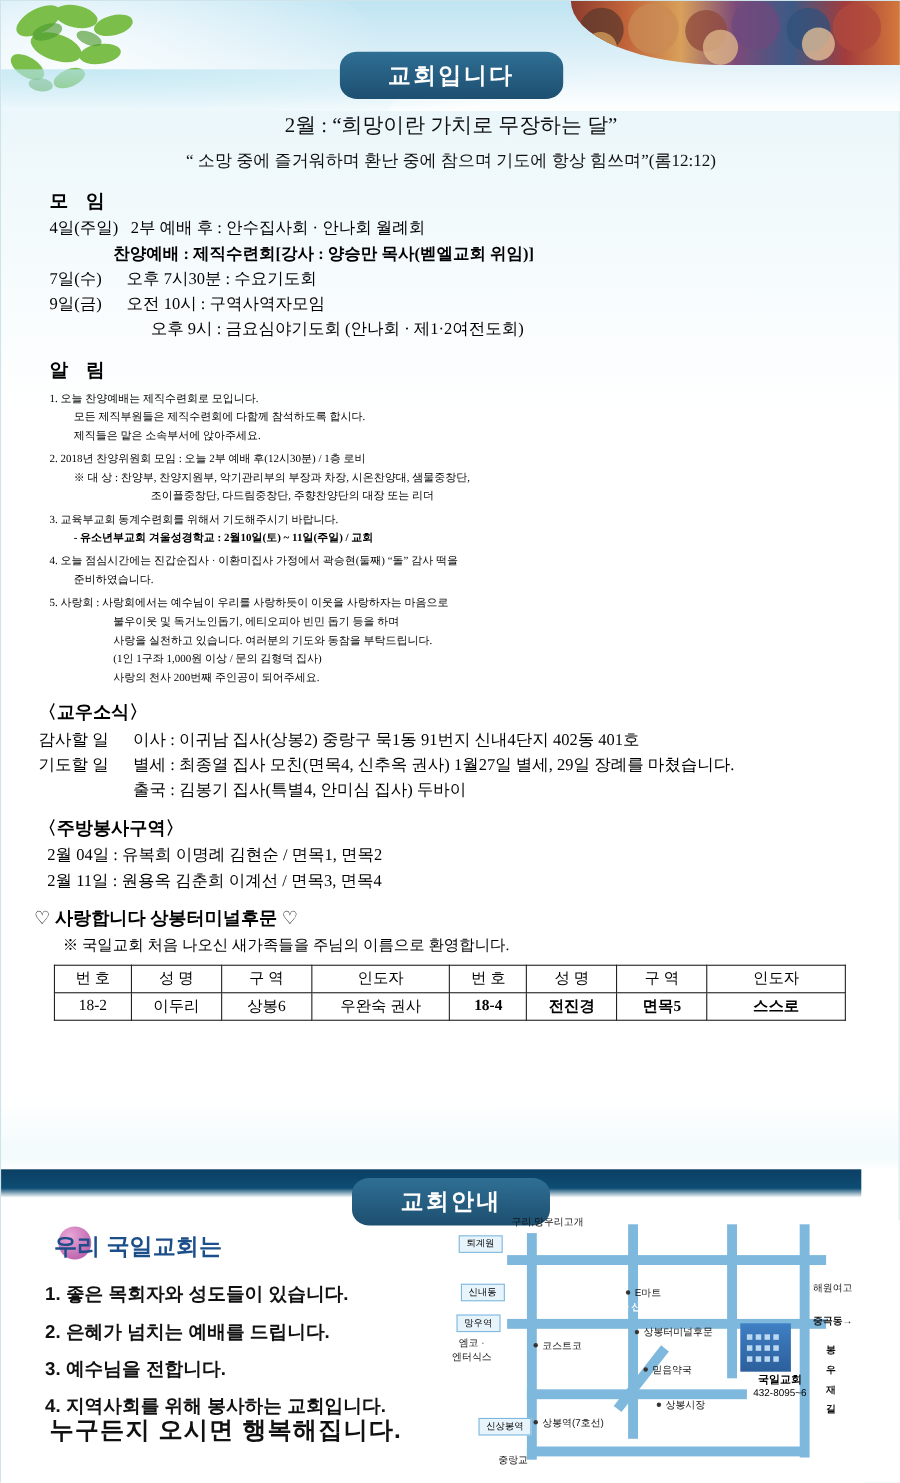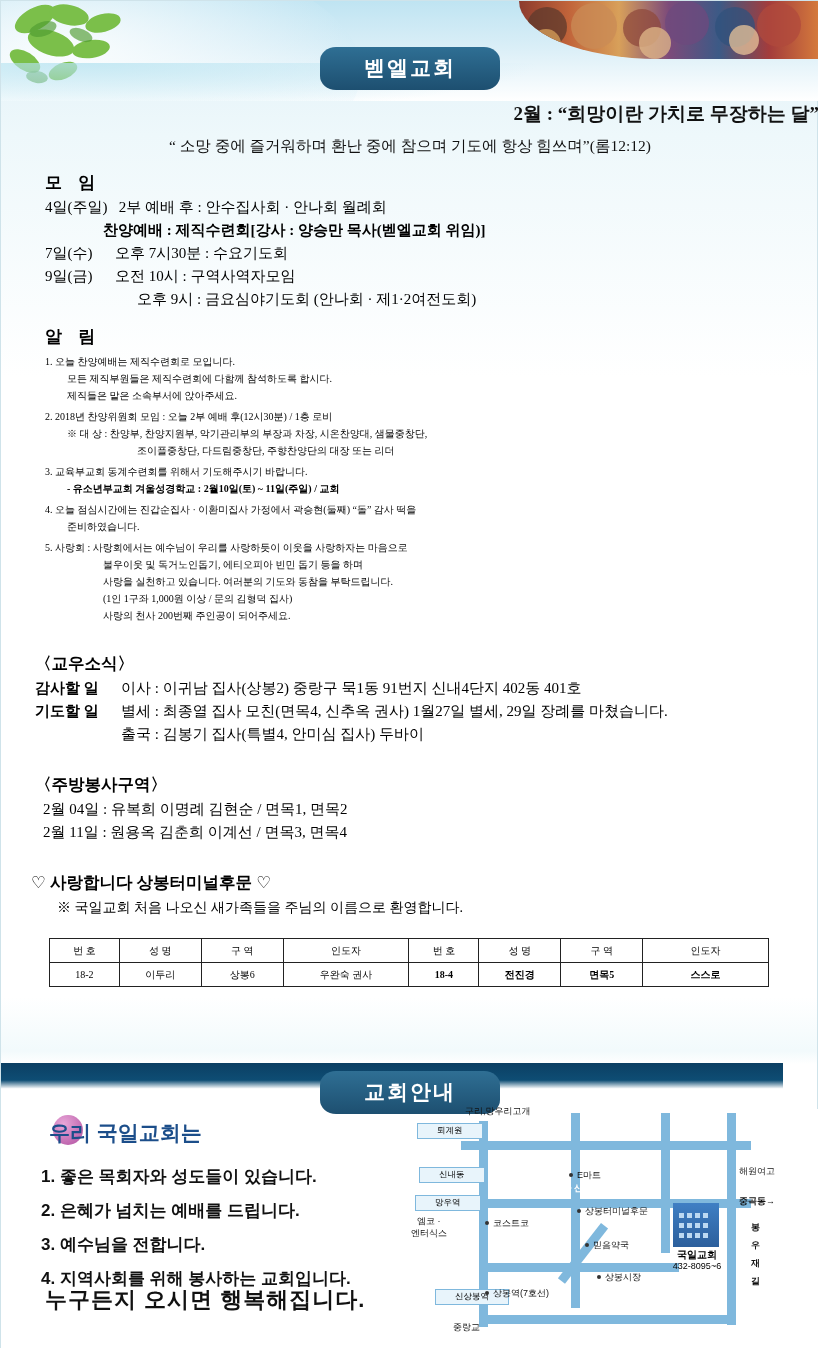--- a/index.html
+++ b/index.html
@@ -56,40 +56,40 @@
   .ribbon::before, .ribbon::after {
     content:""; position:absolute; top:9px; width:70px; height:22px;
     background: linear-gradient(180deg,#8fd3ea,#5fb4d6);
     z-index:-1;
   }
   .ribbon::before { left:-56px; clip-path: polygon(0 0, 100% 0, 100% 100%, 0 100%, 16px 50%); }
   .ribbon::after { right:-56px; clip-path: polygon(0 0, 100% 0, calc(100% - 16px) 50%, 100% 100%, 0 100%); }
 
   
   .content { position:absolute; left:0; top:92px; width:818px; }
-  .title1 { text-align:right; font-size:19px; font-weight:bold; color:#111; margin-top:8px; }
+  .title1 { text-align:center; font-size:19px; font-weight:normal; color:#111; margin-top:8px; }
   .title2 { text-align:center; font-size:15.5px; color:#111; margin-top:9px; }
 
   .sec { margin: 14px 0 0 44px; }
   .sec-h { font-size:17px; font-weight:bold; letter-spacing:6px; }
   .row { font-size:15px; margin-top:4px; white-space:nowrap; }
   .ind1 { margin-left:22px; }
   .ind2 { margin-left:58px; }
   .ind3 { margin-left:92px; }
   .b { font-weight:bold; }
   .num { margin-top:7px; font-size:10px; }
 
-  .lbl-inline { display:inline-block; width:86px; font-weight:bold; }
-
-  .sub-h { font-size:16.5px; font-weight:bold; margin-top:30px; }
+  .lbl-inline { display:inline-block; width:86px; font-weight:normal; }
+
+  .sub-h { font-size:16.5px; font-weight:bold; margin-top:14px; }
 
   
   table.newfam {
-    margin:21px 0 0 18px; border-collapse:collapse; width:720px;
-    font-size:10px; text-align:center;
+    margin:8px 0 0 18px; border-collapse:collapse; width:720px;
+    font-size:14px; text-align:center;
   }
   table.newfam th, table.newfam td {
     border:1px solid #222; padding:3px 0; height:24px;
   }
   table.newfam th { font-weight:normal; }
   table.newfam td.bold, table.newfam th.bold { font-weight:bold; }
 
   
   .bottom {
     position:absolute; left:0; top:1062px; width:782px; height:286px;
@@ -112,21 +112,21 @@
   }
   
   .map { position:absolute; left:400px; top:40px; width:400px; height:230px; }
   .map .road { position:absolute; background:#7fb8dd; }
   .map .road.v { width:9px; }
   .map .road.h { height:9px; }
   .map .lbl { position:absolute; font-size:9px; font-family:"Liberation Sans", sans-serif; color:#111; white-space:nowrap; }
   .map .lbl.w { color:#fff; }
   .map .sta {
     position:absolute; font-size:8.5px; font-family:"Liberation Sans", sans-serif;
-    background:#e8f4fb; border:1px solid #7fb8dd; padding:1px 19px; white-space:nowrap;
+    background:#e8f4fb; border:1px solid #7fb8dd; padding:1px 6px; white-space:nowrap;
   }
   .map .dot { position:absolute; width:4px; height:4px; background:#333; border-radius:50%; }
   .bldg {
     position:absolute; width:46px; height:44px;
     background: linear-gradient(180deg,#3f7fc4,#2c5f9c);
   }
   .bldg .w { position:absolute; background:#bcd9f2; width:5px; height:5px; }
   .church-box {
     position:absolute; font-size:9px; text-align:center; line-height:1.2;
     font-family:"Liberation Sans", sans-serif;
@@ -164,21 +164,21 @@
       <div class="blob" style="left:196px;top:6px;width:40px;height:40px;background:#30527c;"></div>
       <div class="blob" style="left:238px;top:2px;width:44px;height:44px;background:#b04a3c;"></div>
       <div class="blob" style="left:12px;top:28px;width:30px;height:30px;background:#d8a05a;"></div>
       <div class="blob" style="left:120px;top:26px;width:32px;height:32px;background:#e2b98a;"></div>
       <div class="blob" style="left:210px;top:24px;width:30px;height:30px;background:#e9c49a;"></div>
     </div>
     <div class="wave"></div>
   </div>
 
   <div class="ribbon-wrap" style="top:46px;">
-    <span class="ribbon">벧엘교회</span>
+    <span class="ribbon">교회입니다</span>
   </div>
 
   <div class="content">
 
     <div class="title1">2월 : “희망이란 가치로 무장하는 달”</div>
     <div class="title2">“ 소망 중에 즐거워하며 환난 중에 참으며 기도에 항상 힘쓰며”(롬12:12)</div>
 
     <div class="sec">
       <div class="sec-h">모 임</div>
 
@@ -355,19 +355,19 @@
           <div class="w" style="left:30px;top:10px;"></div>
         <div class="w" style="left:6px;top:20px;"></div>
           <div class="w" style="left:14px;top:20px;"></div>
         <div class="w" style="left:22px;top:20px;"></div>
           <div class="w" style="left:30px;top:20px;"></div>
         <div class="w" style="left:6px;top:30px;"></div>
           <div class="w" style="left:14px;top:30px;"></div>
         <div class="w" style="left:22px;top:30px;"></div>
           <div class="w" style="left:30px;top:30px;"></div>
       </div>
-      <div class="church-box" style="left:254px; top:146px; width:84px;">
+      <div class="church-box" style="left:266px; top:146px; width:84px;">
         <b>국일교회</b><br>
         <span>432-8095~6</span>
       </div>
     </div>
   </div>
 </div>
 
 </body></html>

